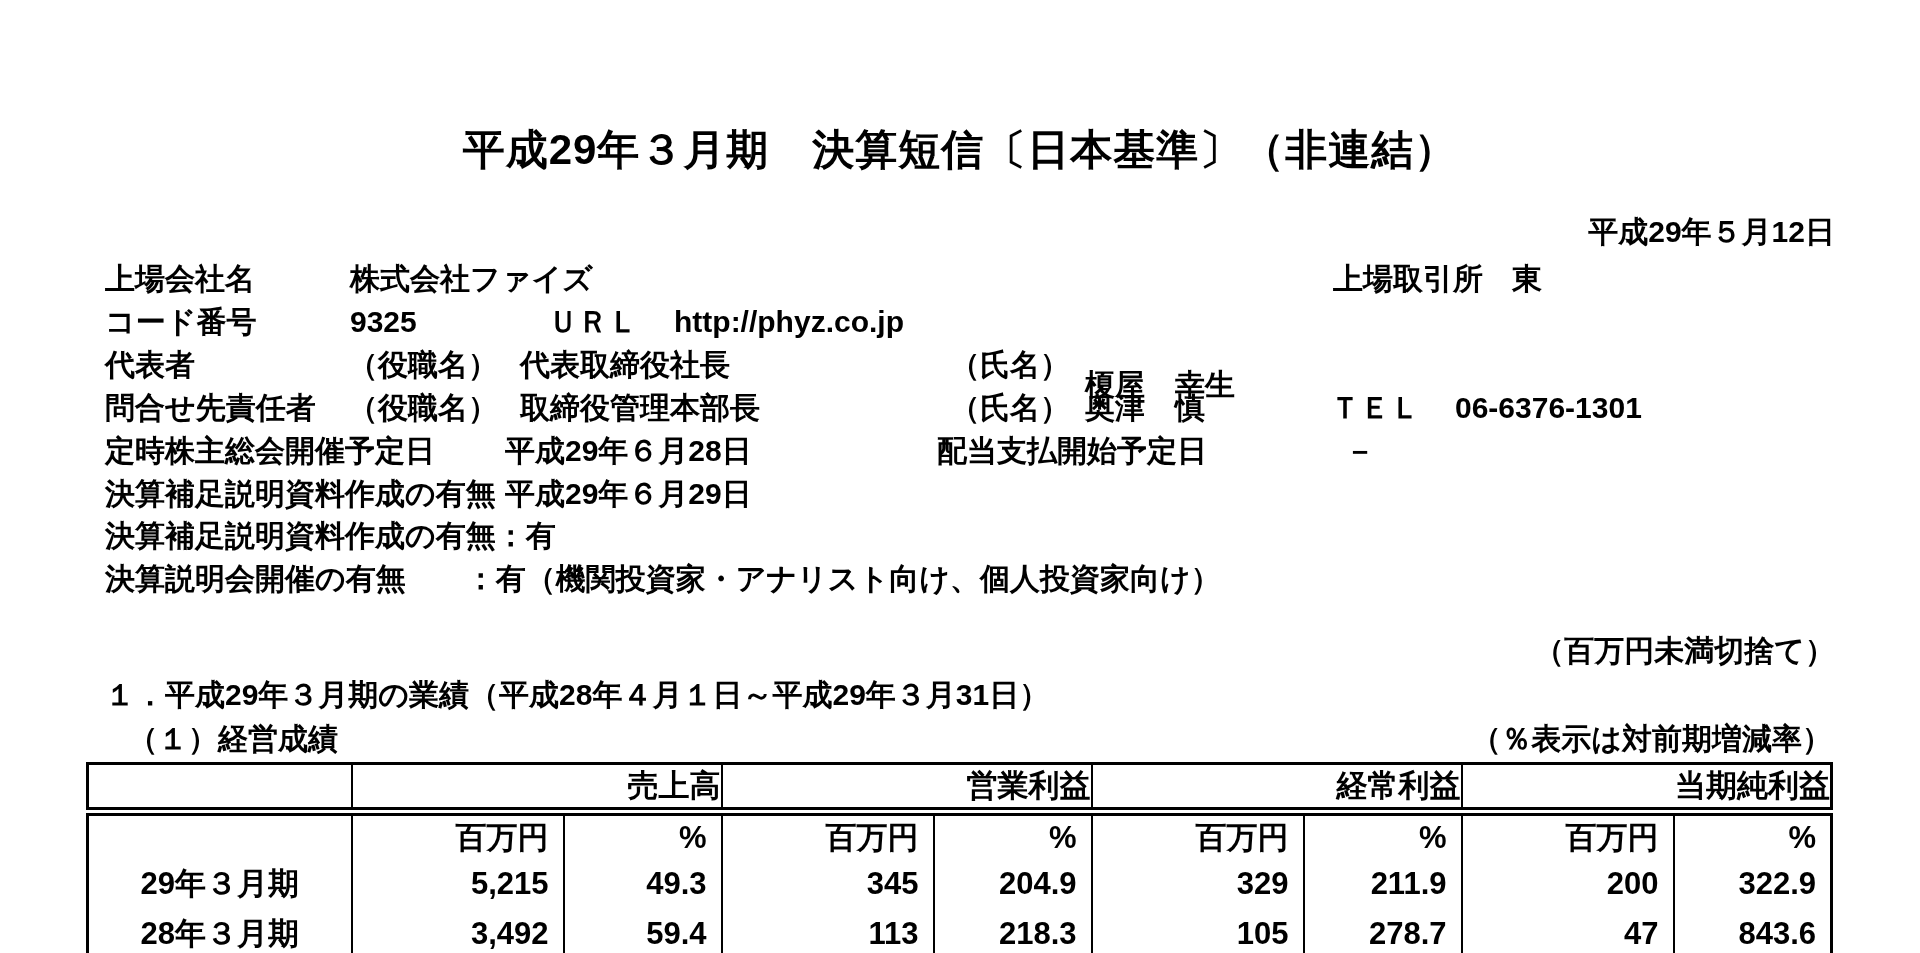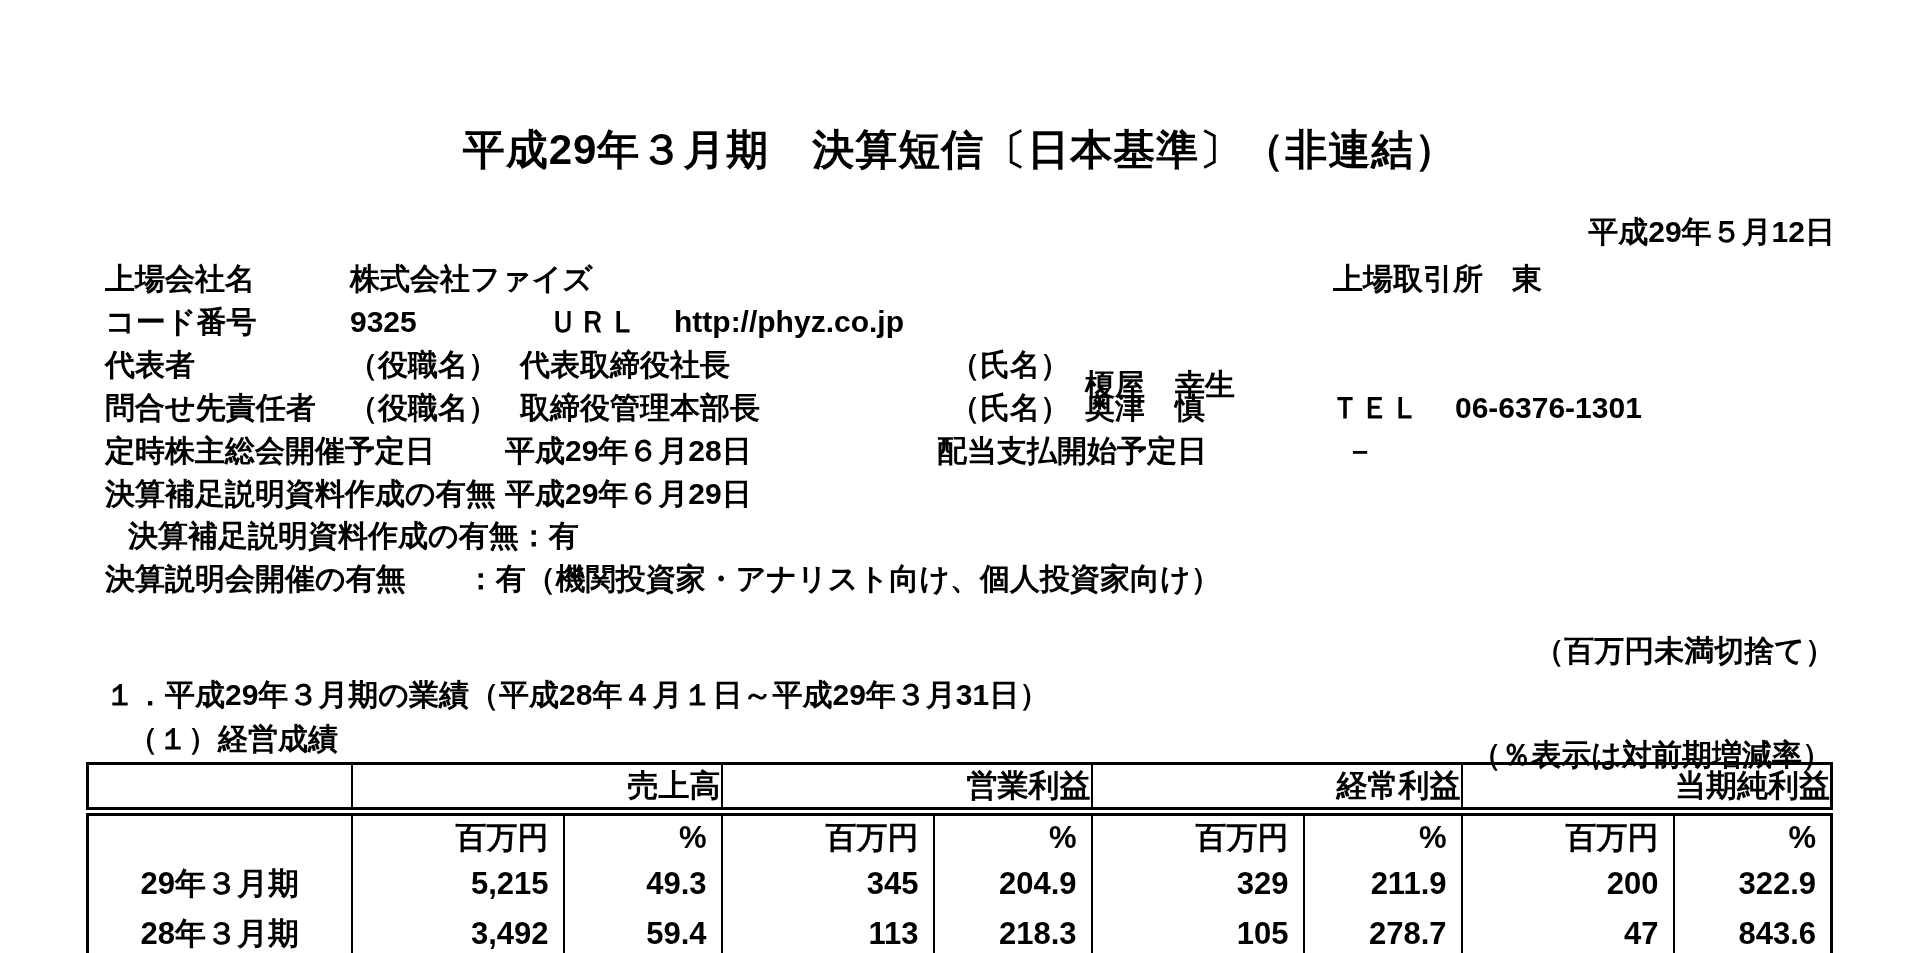--- a/index.html
+++ b/index.html
@@ -89,30 +89,30 @@
     <span class="t" style="top:391px; left:1455px;">06-6376-1301</span>
 
     <span class="t" style="top:434px; left:105px;">定時株主総会開催予定日</span>
     <span class="t" style="top:434px; left:505px;">平成29年６月28日</span>
     <span class="t" style="top:434px; left:937px;">配当支払開始予定日</span>
     <span class="t" style="top:434px; left:1345px;">－</span>
 
     <span class="t" style="top:477px; left:105px;">決算補足説明資料作成の有無</span>
     <span class="t" style="top:477px; left:505px;">平成29年６月29日</span>
 
-    <span class="t" style="top:519px; left:105px;margin-left:23px;">決算補足説明資料作成の有無：有</span>
+    <span class="t" style="top:519px; left:105px;">決算補足説明資料作成の有無：有</span>
     <span class="t" style="top:562px; left:105px;">決算説明会開催の有無　　：有（機関投資家・アナリスト向け、個人投資家向け）</span>
   </div>
 
   <div class="t r" style="top:634px; right:85px;">（百万円未満切捨て）</div>
 
   <div class="t" style="top:678px; left:105px;">１．平成29年３月期の業績（平成28年４月１日～平成29年３月31日）</div>
 
   <div class="t" style="top:722px; left:128px;">（１）経営成績</div>
-  <div class="t r" style="top:722px; right:88px;margin-top:16px;">（％表示は対前期増減率）</div>
+  <div class="t r" style="top:722px; right:88px;">（％表示は対前期増減率）</div>
 
   <table class="results">
     <colgroup>
       <col style="width:264px">
       <col style="width:212px">
         <col style="width:158px">
       <col style="width:212px">
         <col style="width:158px">
       <col style="width:212px">
         <col style="width:158px">

